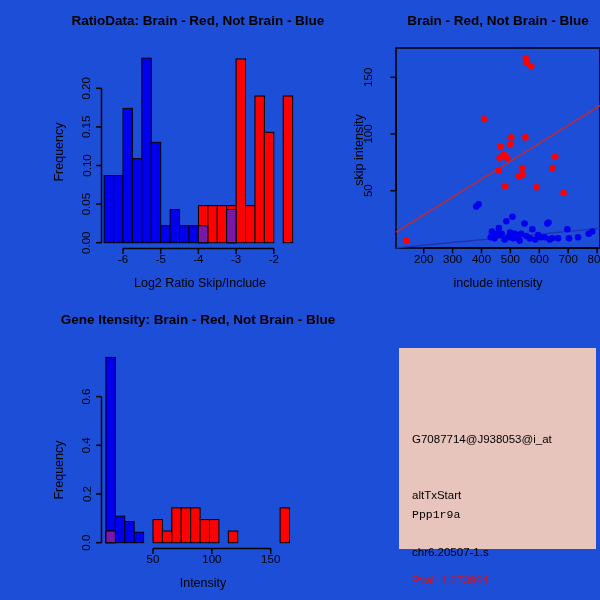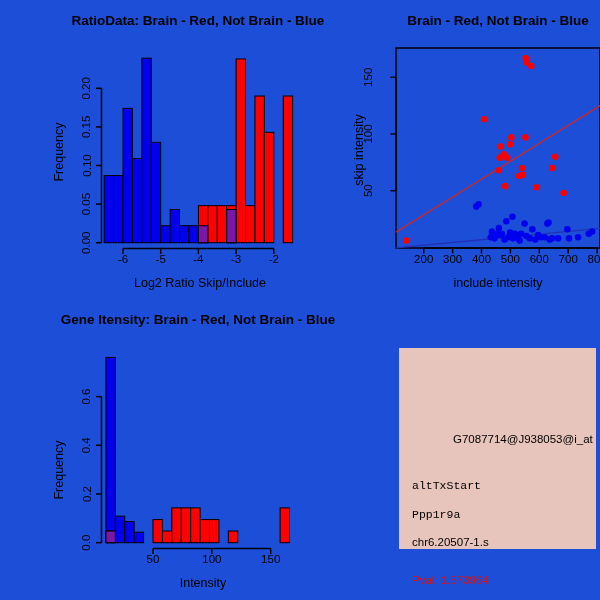--- a/index.html
+++ b/index.html
@@ -202,20 +202,20 @@
         <rect x="142.664" y="207.8795" width="9.415999999999997" height="34.82049999999998" fill="#ff0000" stroke="#000" stroke-width="1"></rect>
         <rect x="152.07999999999998" y="219.5675" width="9.416000000000025" height="23.132499999999993" fill="#ff0000" stroke="#000" stroke-width="1"></rect>
         <rect x="161.496" y="219.5675" width="9.415999999999997" height="23.132499999999993" fill="#ff0000" stroke="#000" stroke-width="1"></rect>
         <rect x="180.328" y="231.012" width="9.415999999999997" height="11.687999999999988" fill="#ff0000" stroke="#000" stroke-width="1"></rect>
         <rect x="232.11599999999999" y="207.8795" width="9.416000000000025" height="34.82049999999998" fill="#ff0000" stroke="#000" stroke-width="1"></rect>
         <rect x="57.92" y="231.012" width="9.415999999999997" height="11.687999999999988" fill="#7a16a8" stroke="#000" stroke-width="1"></rect>
       </svg>
   </div>
   <div class="panel">
     <div id="info-box" style="background: rgb(232, 197, 188);">
-      <div class="info-line" style="top:85px;margin-left:41px;">G7087714@J938053@i_at</div>
-      <div class="info-line" style="top:131px;font-family:Liberation Mono, monospace;">altTxStart</div>
+      <div class="info-line" style="top:85px;">G7087714@J938053@i_at</div>
+      <div class="info-line" style="top:141px;">altTxStart</div>
       <div class="info-line" style="top:160px;font-family:Liberation Mono, monospace;">Ppp1r9a</div>
-      <div class="info-line" style="top:188px;text-align:right;">chr6.20507-1.s</div>
+      <div class="info-line" style="top:198px;text-align:right;">chr6.20507-1.s</div>
       <div class="info-line" style="top: 226px; color: rgb(221, 17, 17);">Pval: 1.573964</div>
     </div>
   </div>
 </div>
 
 </body></html>

